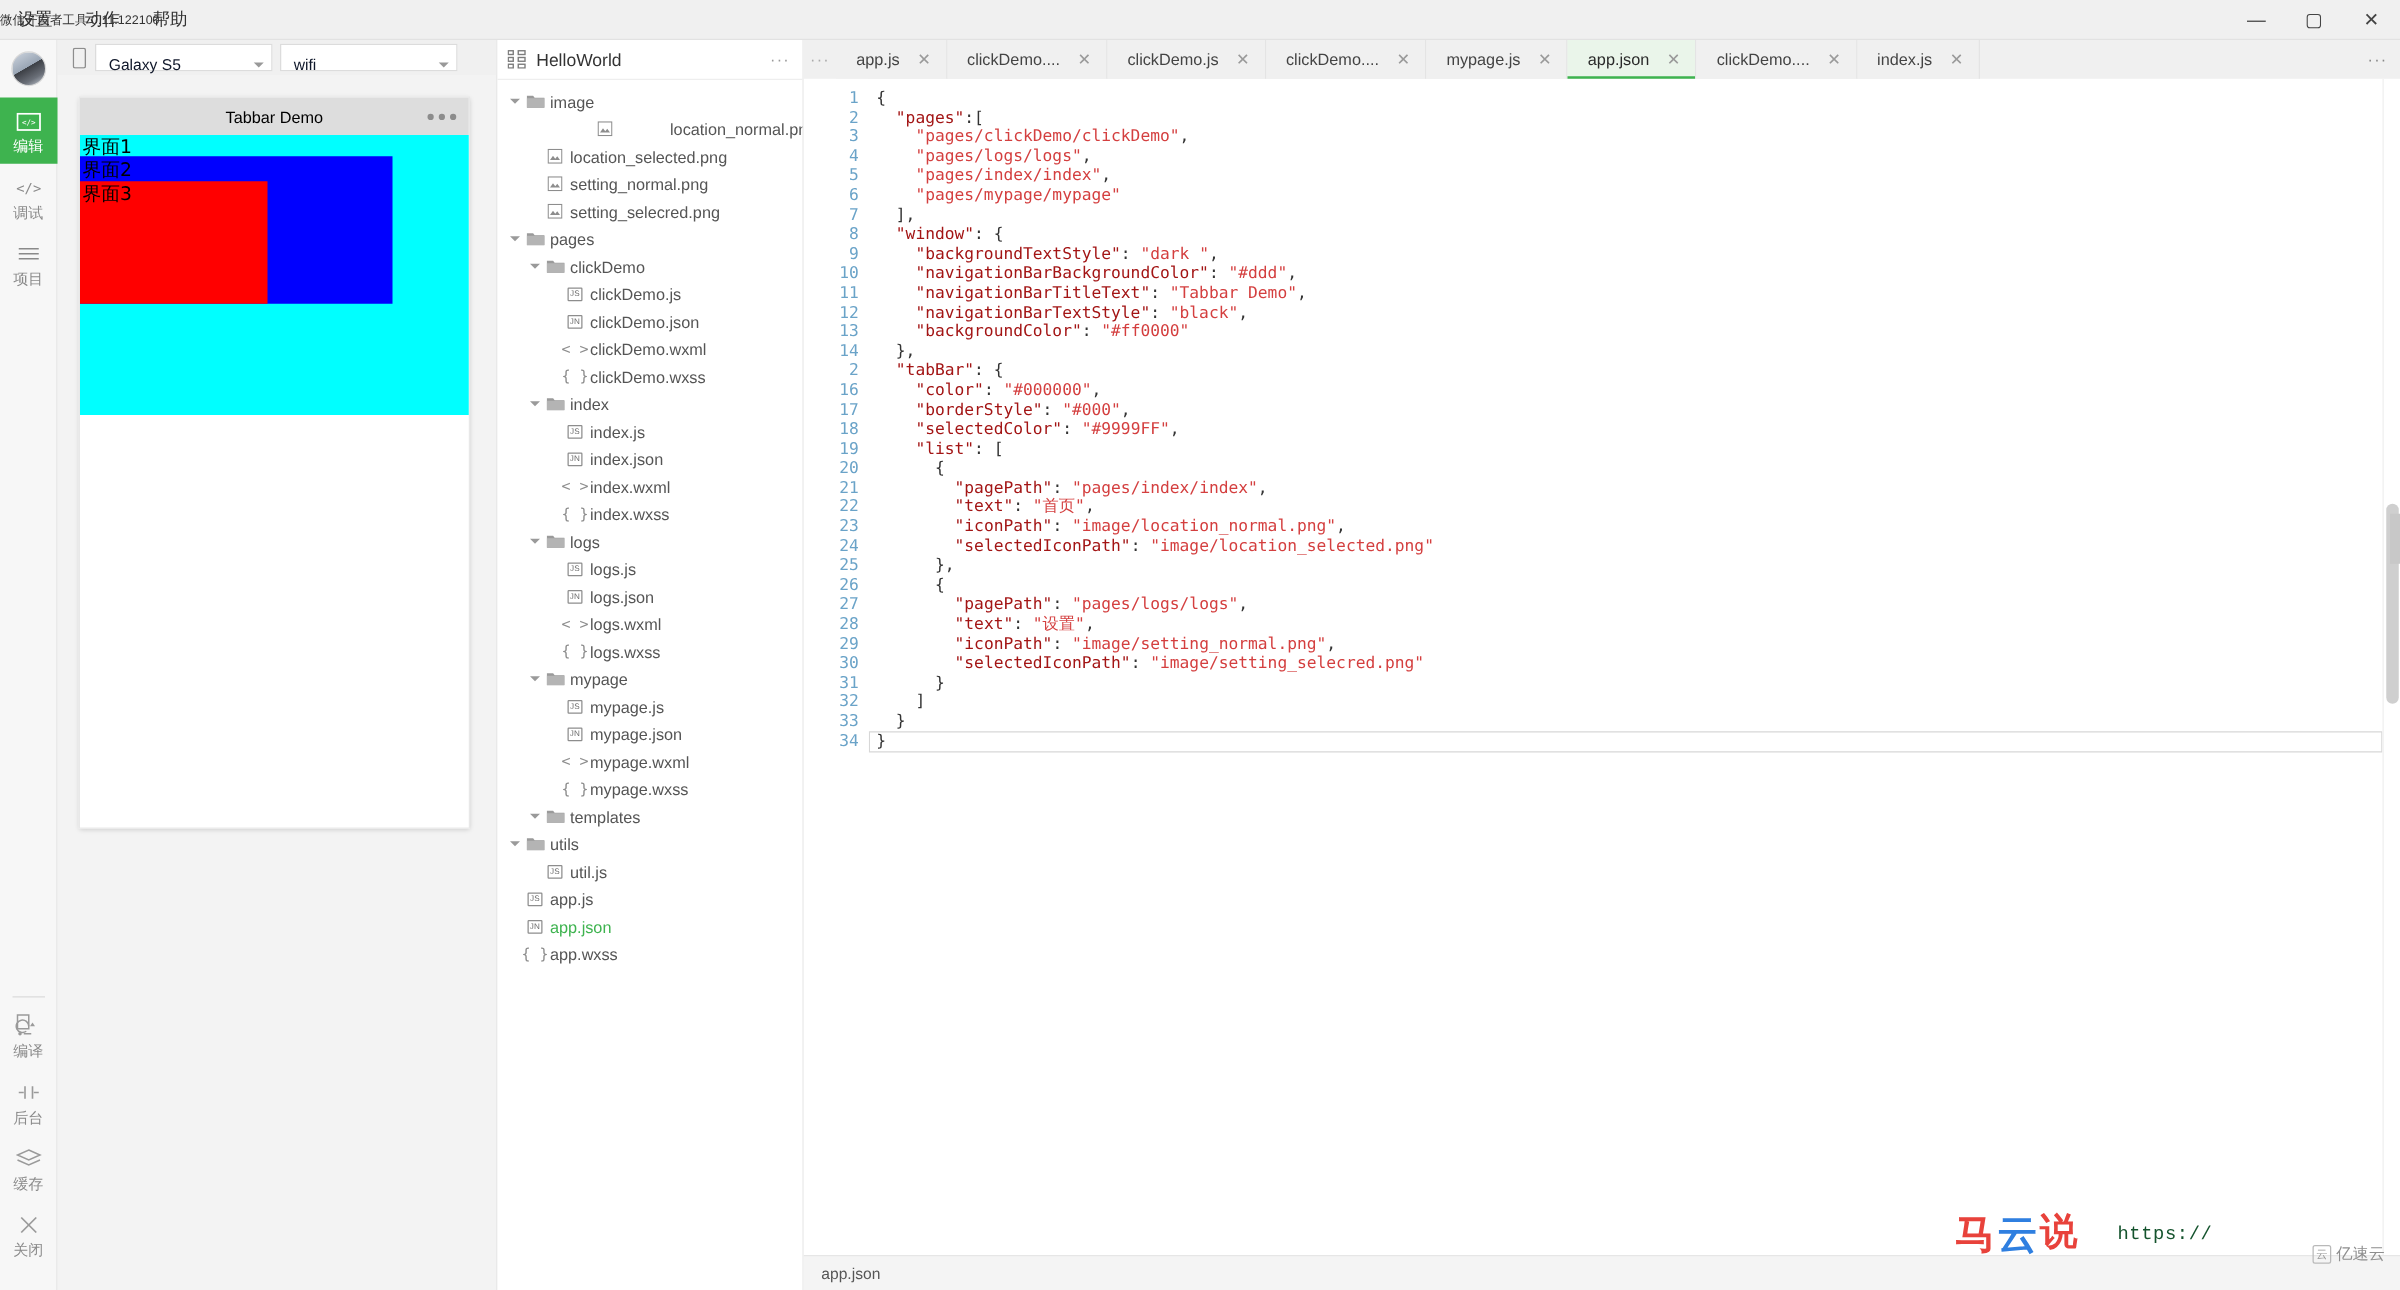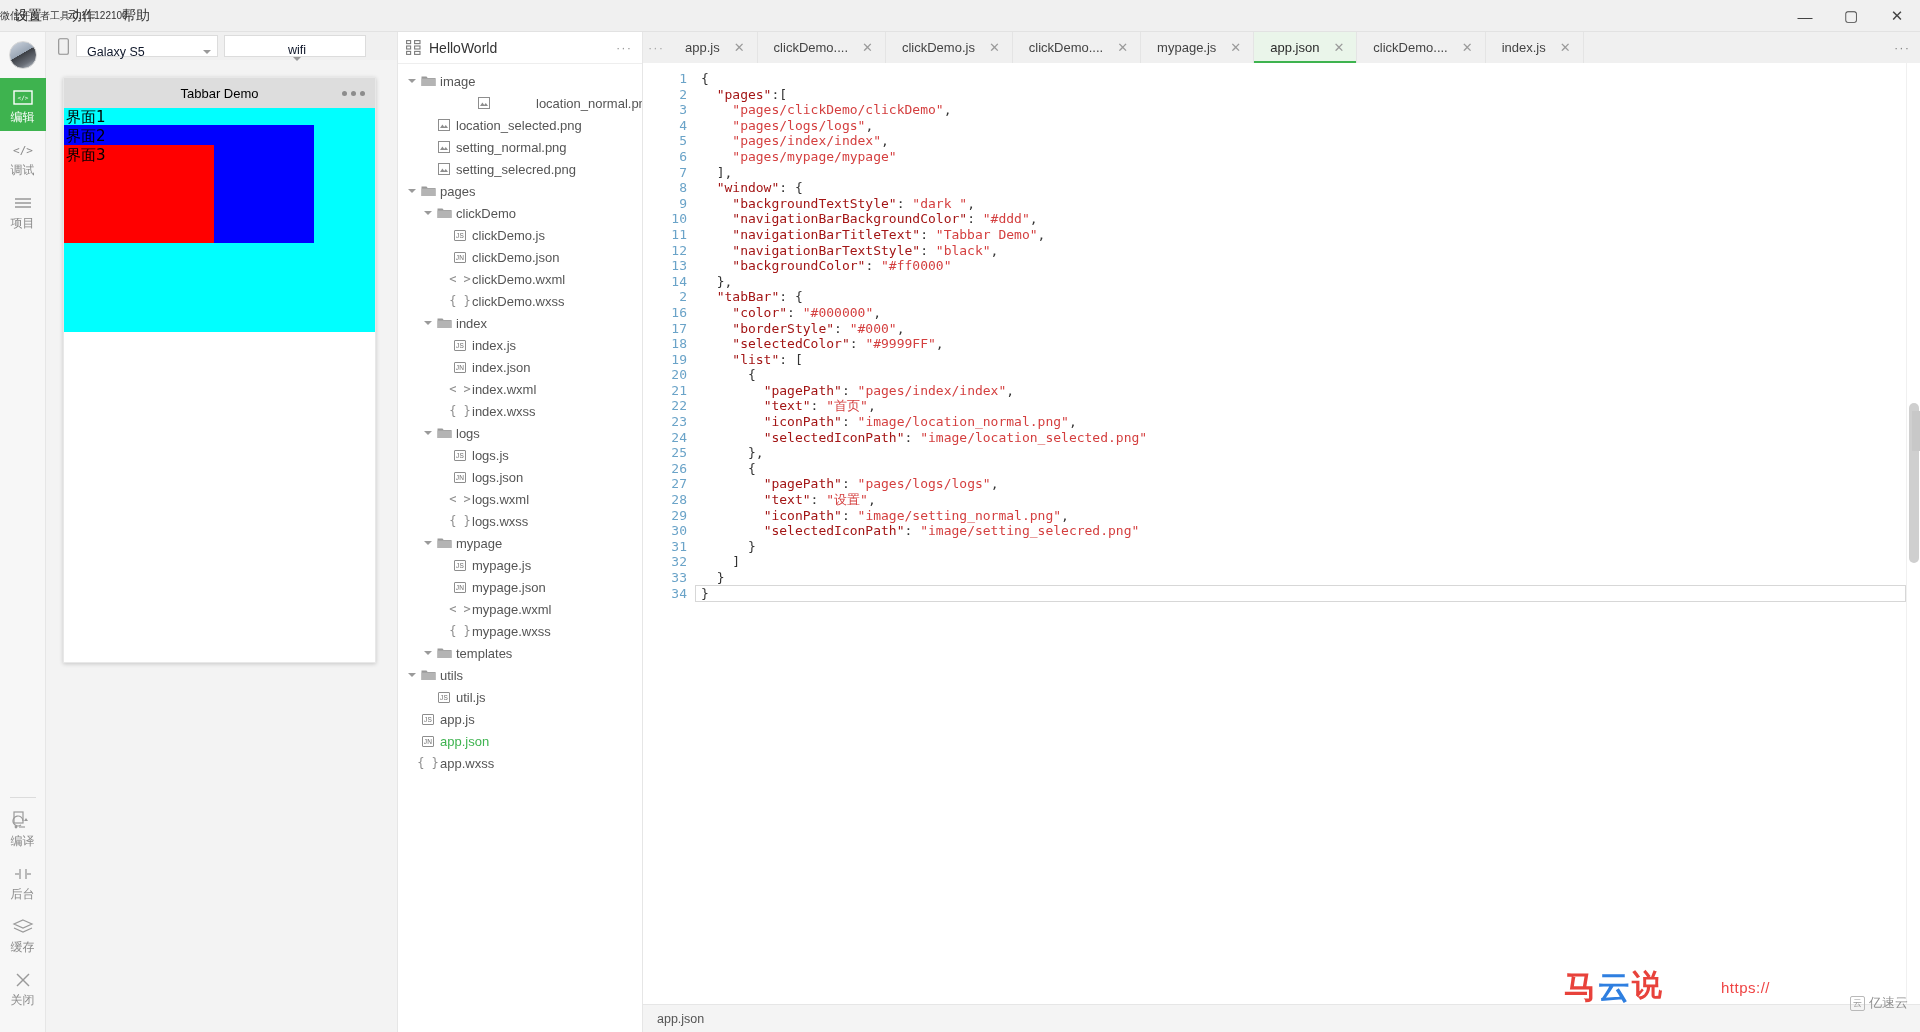--- a/index.html
+++ b/index.html
@@ -59,21 +59,21 @@
     width:352px; background:#f3f3f3; border-right:1px solid #e6e6e6;
     flex:none; display:flex; flex-direction:column;
   }
   .sim-toolbar { height:28px; display:flex; align-items:center; gap:0; padding:0 4px; background:#f0f0f0; }
   .dev-ico { width:26px; display:flex; align-items:center; justify-content:center; }
   .sim-select {
     height:22px; background:#fff; border:1px solid #dcdcdc; display:flex; align-items:center;
     font-size:12.5px; color:#0f172a; padding:12px 6px 0 10px; position:relative;
   }
   .sim-select.dev { width:142px; justify-content:space-between; }
-  .sim-select.net { width:142px; justify-content:center; margin-left:6px;flex-direction:column; }
+  .sim-select.net { width:142px; justify-content:space-between; margin-left:6px; }
   .caret { width:0; height:0; border-left:4px solid transparent; border-right:4px solid transparent;
            border-top:4px solid #999; }
   .phone {
     width:313px; margin:17px 0 0 17px; background:#fff;
     box-shadow:0 1px 4px rgba(0,0,0,.18); border:1px solid #e8e8e8; height:586px; position:relative;
   }
   .phone-nav {
     height:30px; background:#dddddd; display:flex; align-items:center; justify-content:center;
     position:relative; color:#000; font-size:13px;
   }
@@ -132,22 +132,22 @@
   .p { color:#333; }
   .cursor-line { position:absolute; left:0; right:14px; height:17px; border:1px solid #d7d7d7; }
   .vscroll { position:absolute; right:0; top:0; width:14px; height:100%; background:#fff;
              border-left:1px solid #f0f0f0; }
   .vthumb { position:absolute; left:2px; top:340px; width:10px; height:160px; background:#cfcfcf; border-radius:5px; }
   .hscroll { position:absolute; right:0; top:348px; width:8px; height:40px; background:#c8c8c8; }
   .status { height:28px; border-top:1px solid #e6e6e6; background:#f4f4f4; display:flex;
             align-items:center; padding:0 14px; font-size:12.5px; color:#555; flex:none; }
 
   
-  .wm-url { position:absolute; right:150px; bottom:36px; font-size:15px; color:#ef4444;
-            letter-spacing:.5px; font-family:Liberation Sans, sans-serif; }
+  .wm-url { position:absolute; right:150px; bottom:36px; font-size:15px; color:#14532d;
+            letter-spacing:.5px; font-family:Liberation Mono, monospace; }
   .wm-cn { position:absolute; right:258px; bottom:22px; display:flex; align-items:flex-end; gap:2px; }
   .wm-cn .c1 { color:#e8423b; font-size:32px; font-weight:bold; font-family:"DejaVu Sans", sans-serif; }
   .wm-cn .c2 { color:#2f7fe0; font-size:32px; font-weight:bold; font-family:"DejaVu Sans", sans-serif; }
   .wm-cn .c3 { color:#e8423b; font-size:30px; font-weight:bold; font-family:"DejaVu Sans", sans-serif;
                transform:translateY(-4px); }
   .wm-badge { position:absolute; right:12px; bottom:20px; display:flex; align-items:center; gap:4px;
               font-size:13px; color:#8f8f8f; }
   .wm-badge .bx { width:15px; height:15px; border:1px solid #b9b9b9; border-radius:2px;
                   display:flex; align-items:center; justify-content:center; font-size:9px; color:#999; }
 </style>

